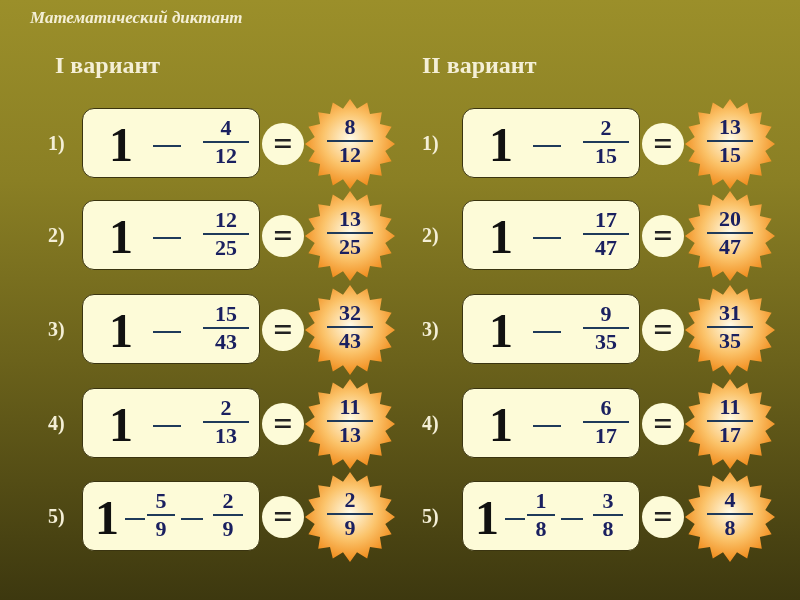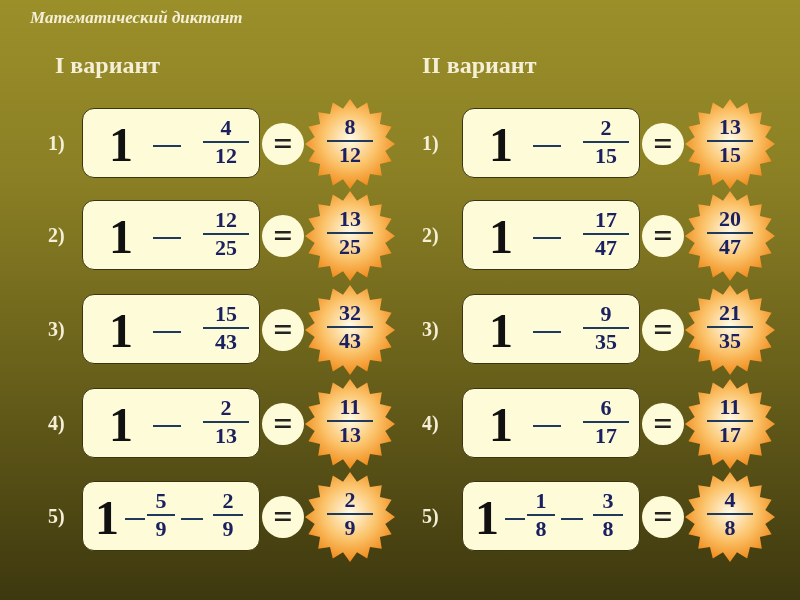--- a/index.html
+++ b/index.html
@@ -304,21 +304,21 @@
         <defs>
             <radialGradient id="g12" cx="50%" cy="45%" r="55%">
           <stop offset="0%" stop-color="#fffbe8"></stop>
               <stop offset="55%" stop-color="#fbc36a"></stop>
               <stop offset="100%" stop-color="#f08a1a"></stop>
         </radialGradient>
           </defs>
         <polygon points="46.0,1.0 53.0,10.7 63.2,4.4 66.0,16.1 77.8,14.2 75.9,26.0 87.6,28.8 81.3,39.0 91.0,46.0 81.3,53.0 87.6,63.2 75.9,66.0 77.8,77.8 66.0,75.9 63.2,87.6 53.0,81.3 46.0,91.0 39.0,81.3 28.8,87.6 26.0,75.9 14.2,77.8 16.1,66.0 4.4,63.2 10.7,53.0 1.0,46.0 10.7,39.0 4.4,28.8 16.1,26.0 14.2,14.2 26.0,16.1 28.8,4.4 39.0,10.7" fill="url(#g12)"></polygon>
       </svg>
       <div class="frac" style="font-size:22px">
-    <span class="n">21</span>
+    <span class="n">31</span>
     <div class="bar" style="width:46px"></div>
     <span class="d">35</span>
         </div>
     </div>
     </div>
     <div class="row" style="left: 380px; top: 388px; width: 420px;">
       <span class="num" style="left:42px">4)</span>
       <div class="box" style="left:82px">
         <span class="one" style="left:26px;top:12px">1</span>
         <div class="minus" style="left:70px;top:36px;width:28px"></div>

